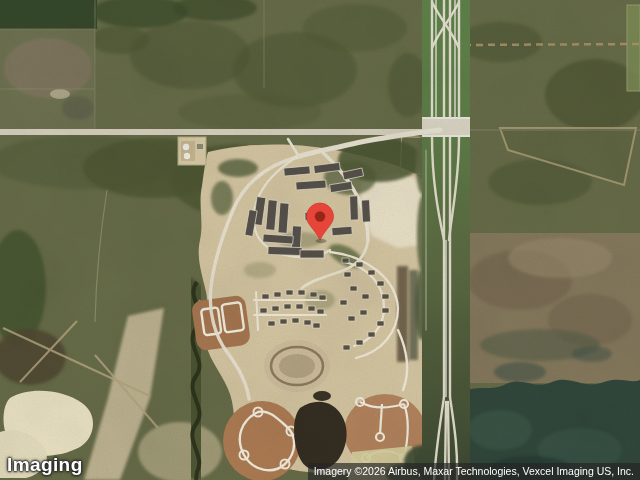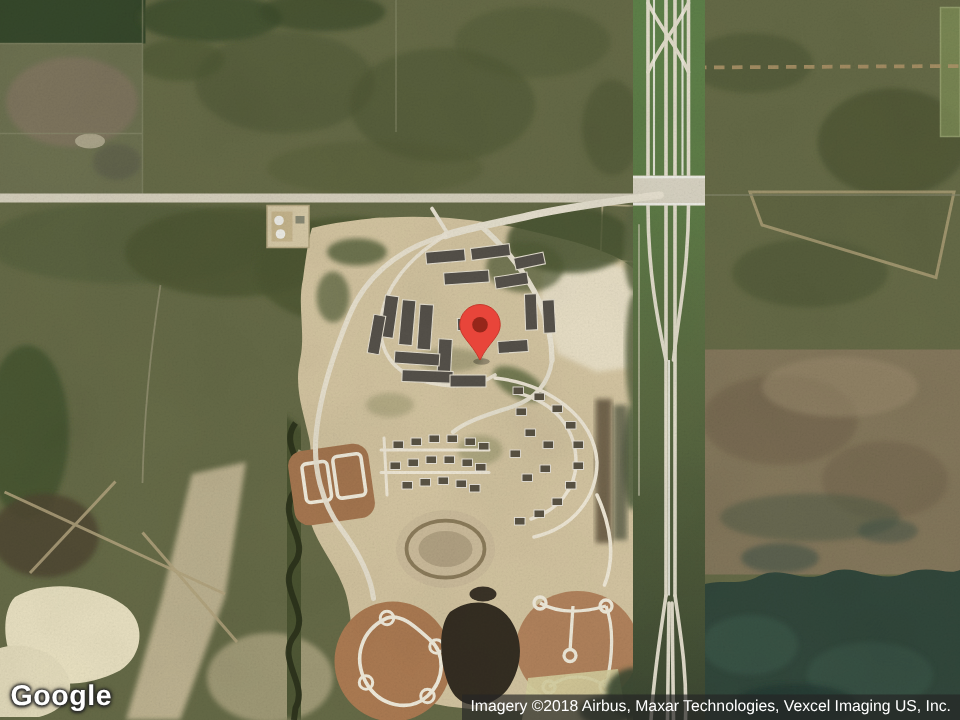--- a/index.html
+++ b/index.html
@@ -317,15 +317,15 @@
     <rect width="640" height="480" filter="url(#noiseFine)" opacity=".16" style="mix-blend-mode:multiply"></rect>
   </g>
 
   <g>
     <ellipse cx="321" cy="241" rx="5.5" ry="2.2" fill="#000" opacity=".28"></ellipse>
     <path d="M320,240 C314,228 306.5,224.5 306.5,216.5 A13.5,13.5 0 1 1 333.5,216.5 C333.5,224.5 326,228 320,240 Z" stroke="#C23327" stroke-width=".6" fill="#E8453A"></path>
     <circle cx="320" cy="216.5" r="5.2" fill="#96261A"></circle>
   </g>
 </svg>
 
-<div class="logo">Google</div>
-<div class="attrib">Imagery ©2018 Airbus, Maxar Technologies, Vexcel Imaging US, Inc.</div>
+<div class="logo">Imaging</div>
+<div class="attrib">Imagery ©2026 Airbus, Maxar Technologies, Vexcel Imaging US, Inc.</div>
 </div>
 
 </body></html>

